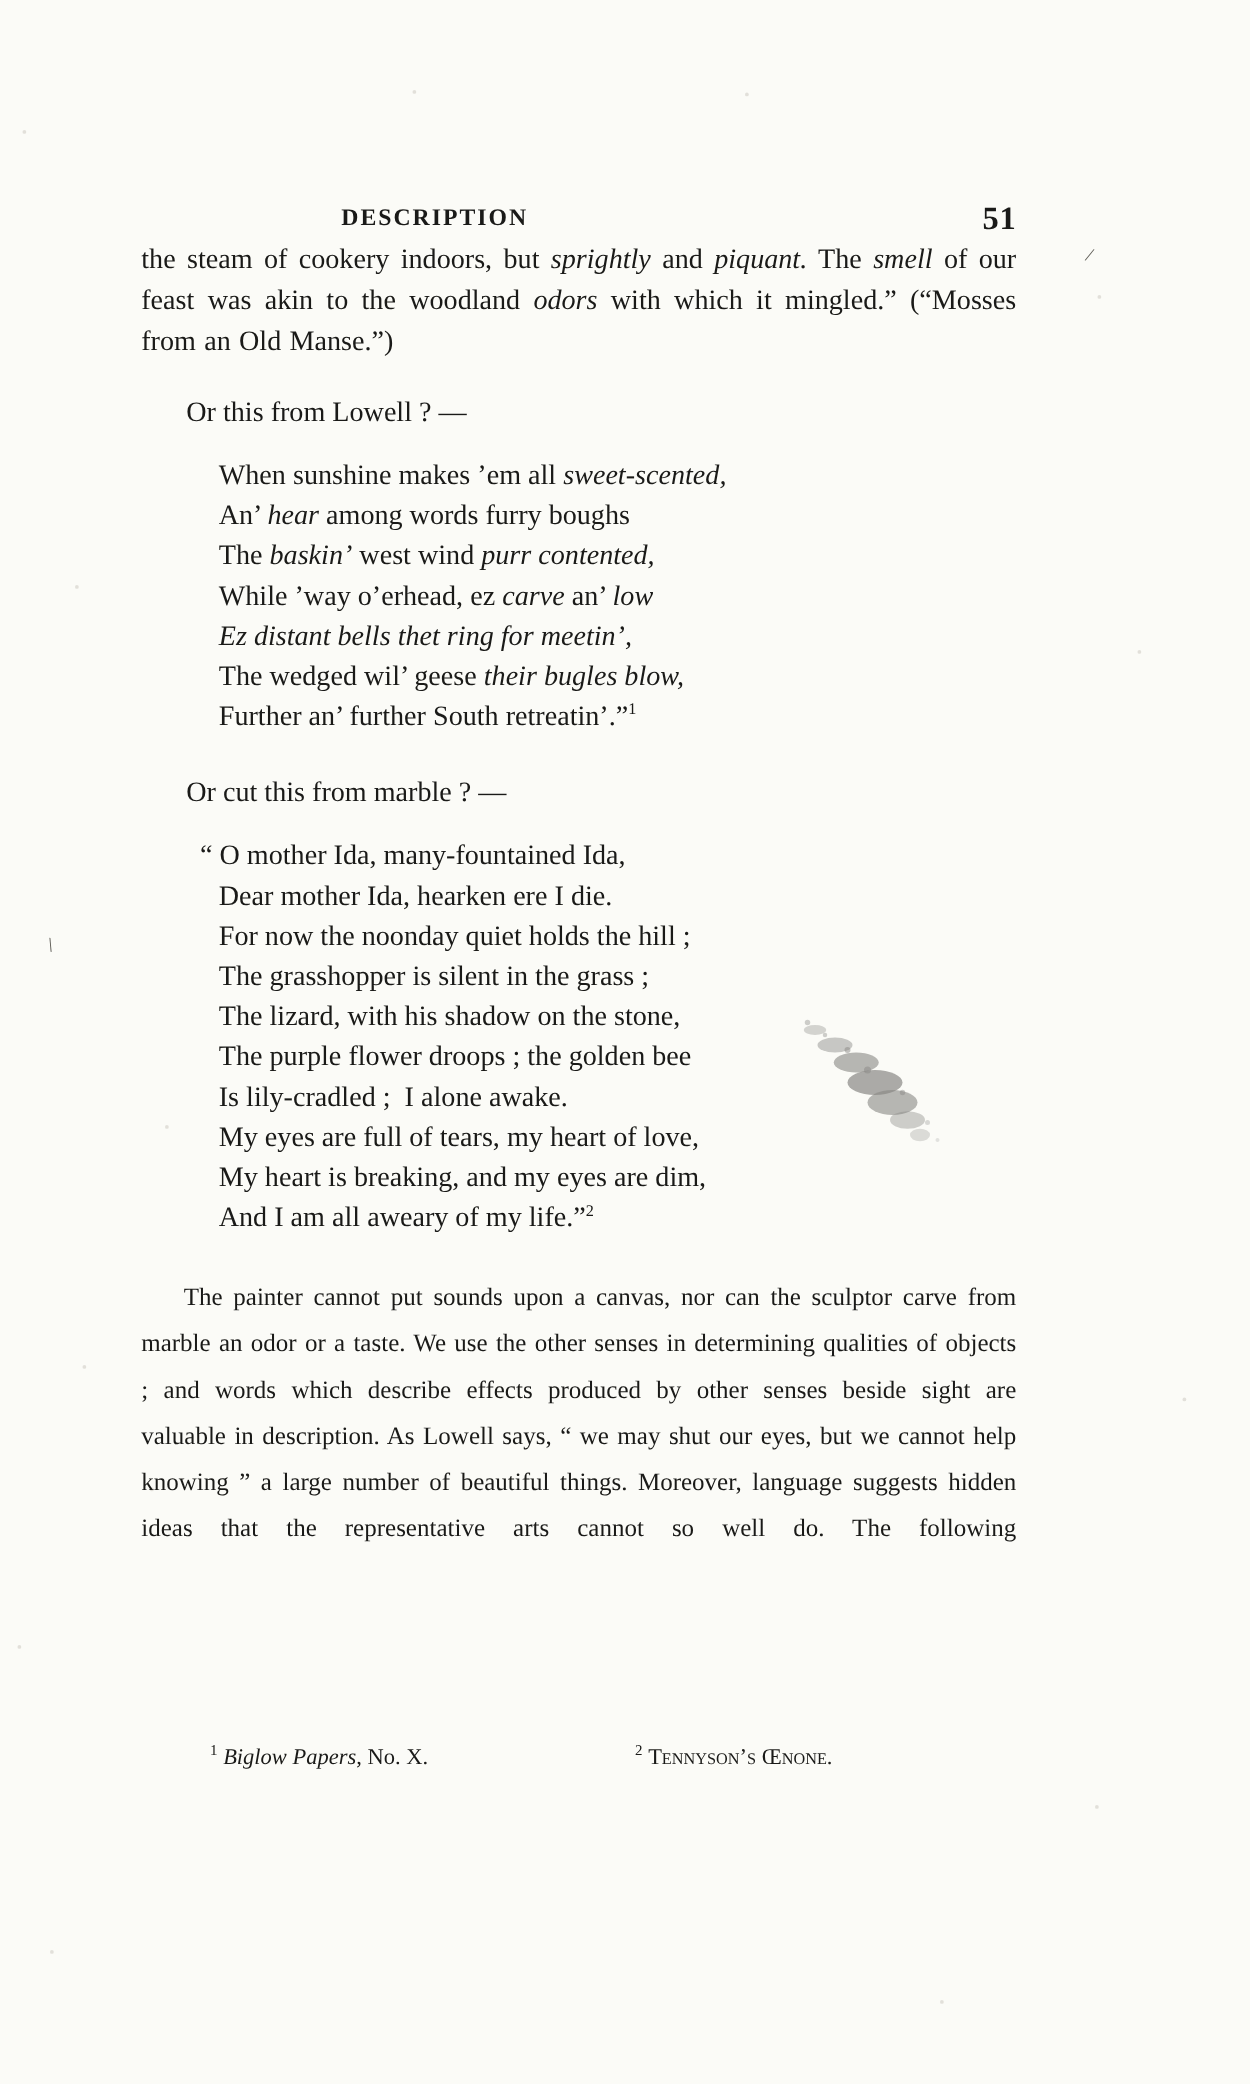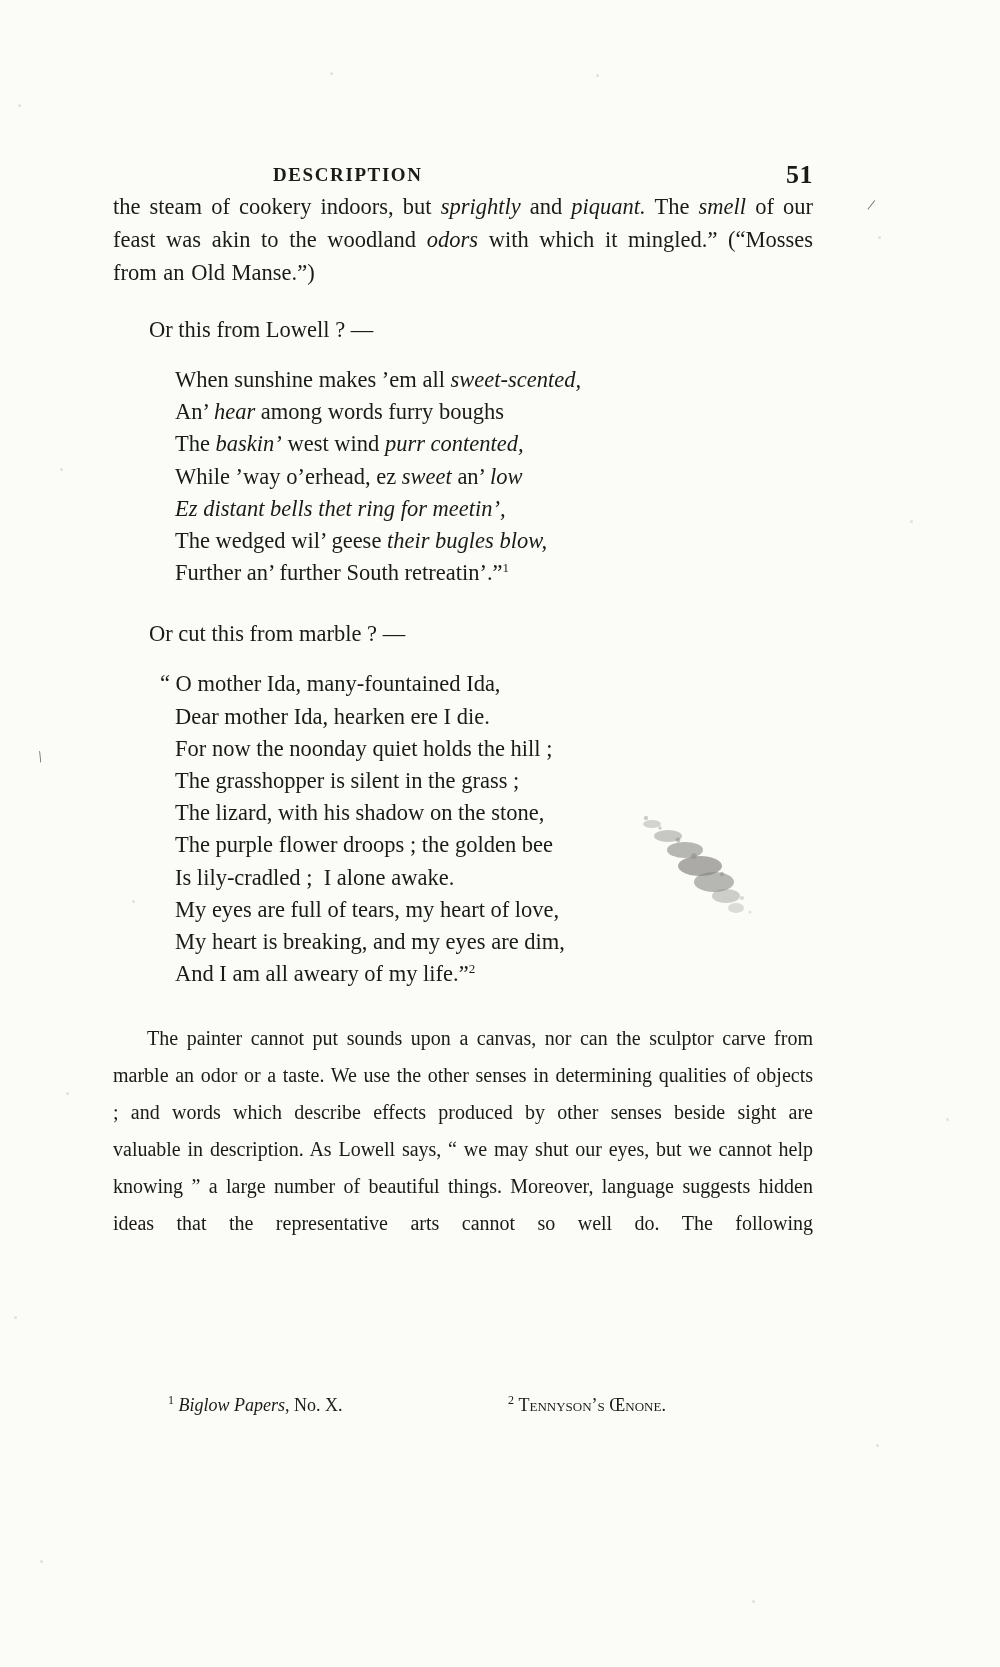--- a/index.html
+++ b/index.html
@@ -163,21 +163,21 @@
     </div>
 
     <p class="body first"><span>the steam of cookery indoors, but </span><i>sprightly</i><span> and </span><i>piquant.</i><span> The </span><i>smell</i><span> of our feast was akin to the woodland </span><i>odors</i><span> with which it mingled.”  (“Mosses from an Old Manse.”)</span></p>
 
     <p class="lead" style="margin-top:24px;">Or this from Lowell ? —</p>
 
     <div class="verse">
       <div class="line"><span>When sunshine makes ’em all </span><i>sweet-scented,</i></div>
       <div class="line"><span>An’ </span><i>hear</i><span> among words furry boughs</span></div>
       <div class="line"><span>The </span><i>baskin’</i><span> west wind </span><i>purr contented,</i></div>
-      <div class="line"><span>While ’way o’erhead, ez </span><i>sweet</i><span> an’ </span><i>low</i></div>
+      <div class="line"><span>While ’way o’erhead, ez </span><i>carve</i><span> an’ </span><i>low</i></div>
       <div class="line"><i>Ez distant bells thet ring for meetin’,</i></div>
       <div class="line"><span>The wedged wil’ geese </span><i>their bugles blow,</i></div>
       <div class="line"><span>Further an’ further South retreatin’.”</span><sup>1</sup></div>
     </div>
 
     <p class="lead" style="margin-top:28px;">Or cut this from marble ? —</p>
 
     <div class="verse">
       <div class="line hang">“ O mother Ida, many-fountained Ida,</div>
       <div class="line">Dear mother Ida, hearken ere I die.</div>

